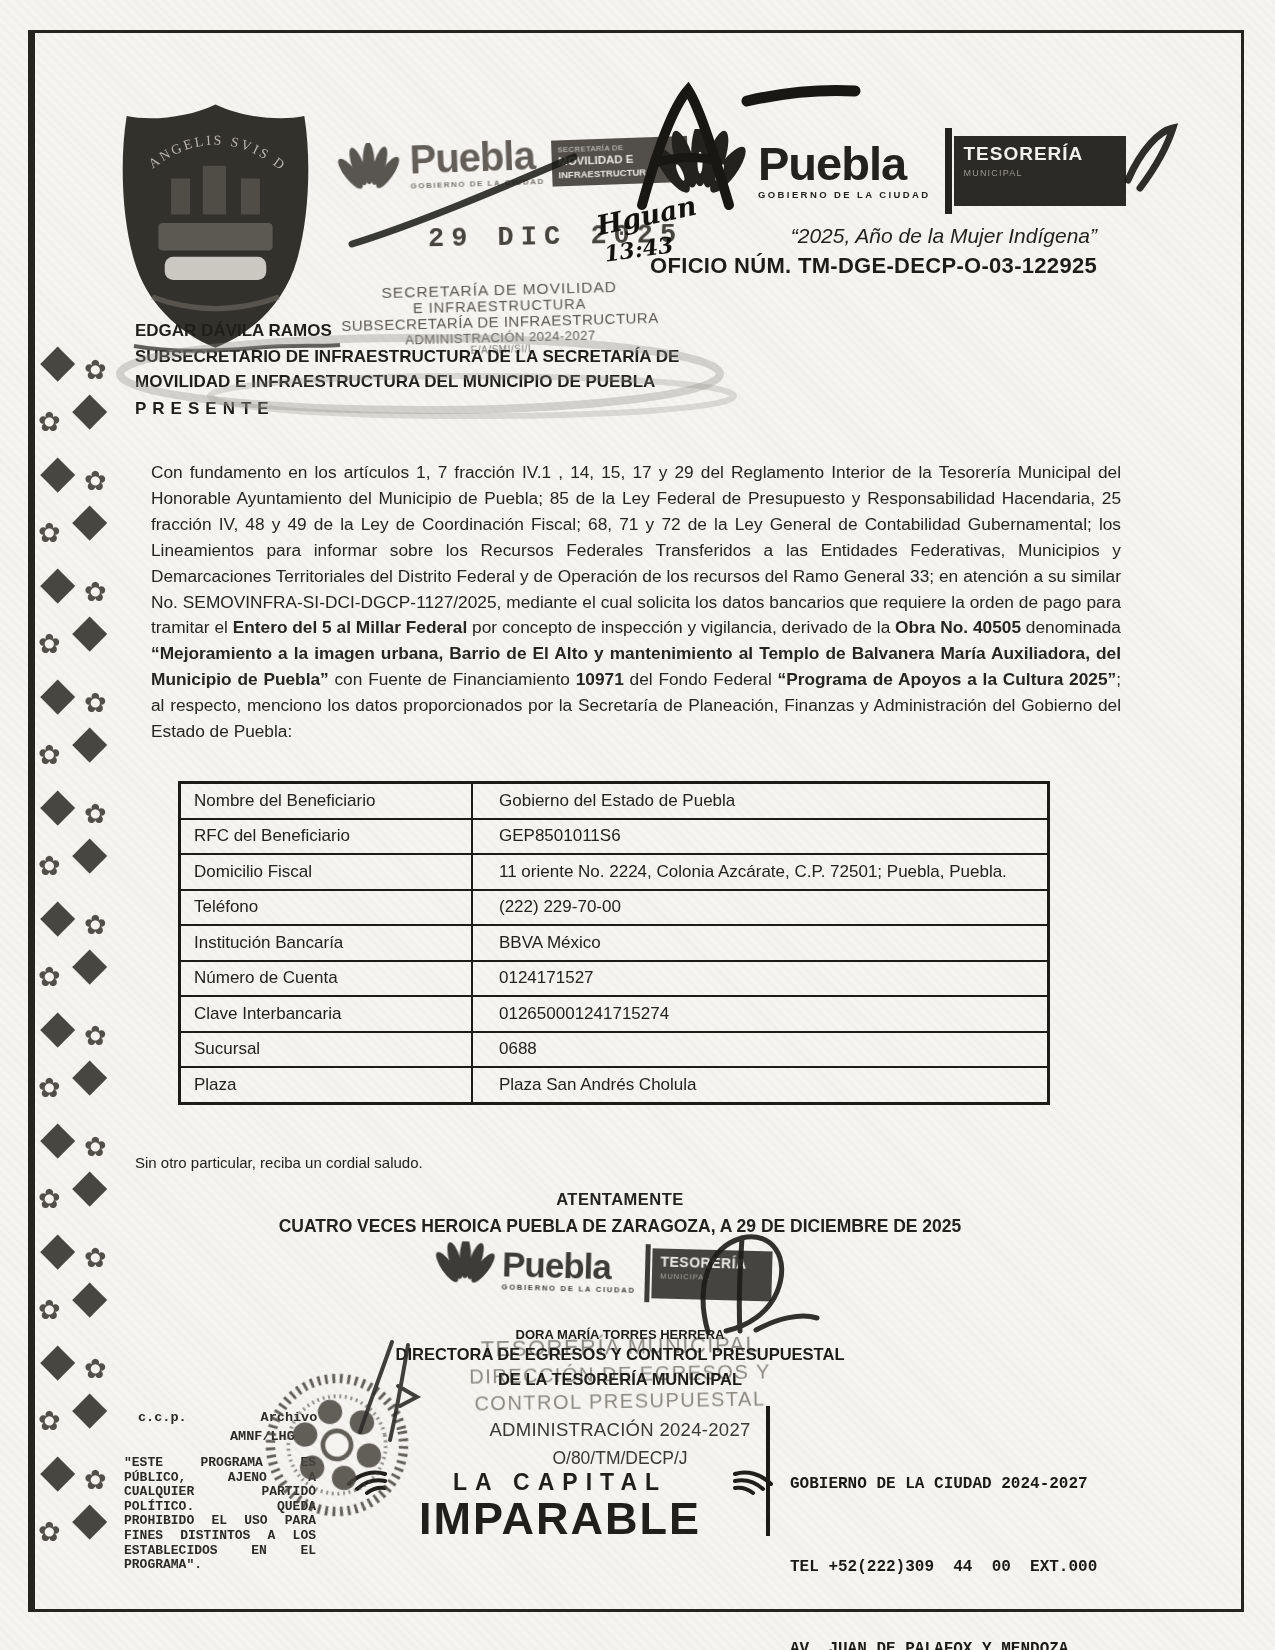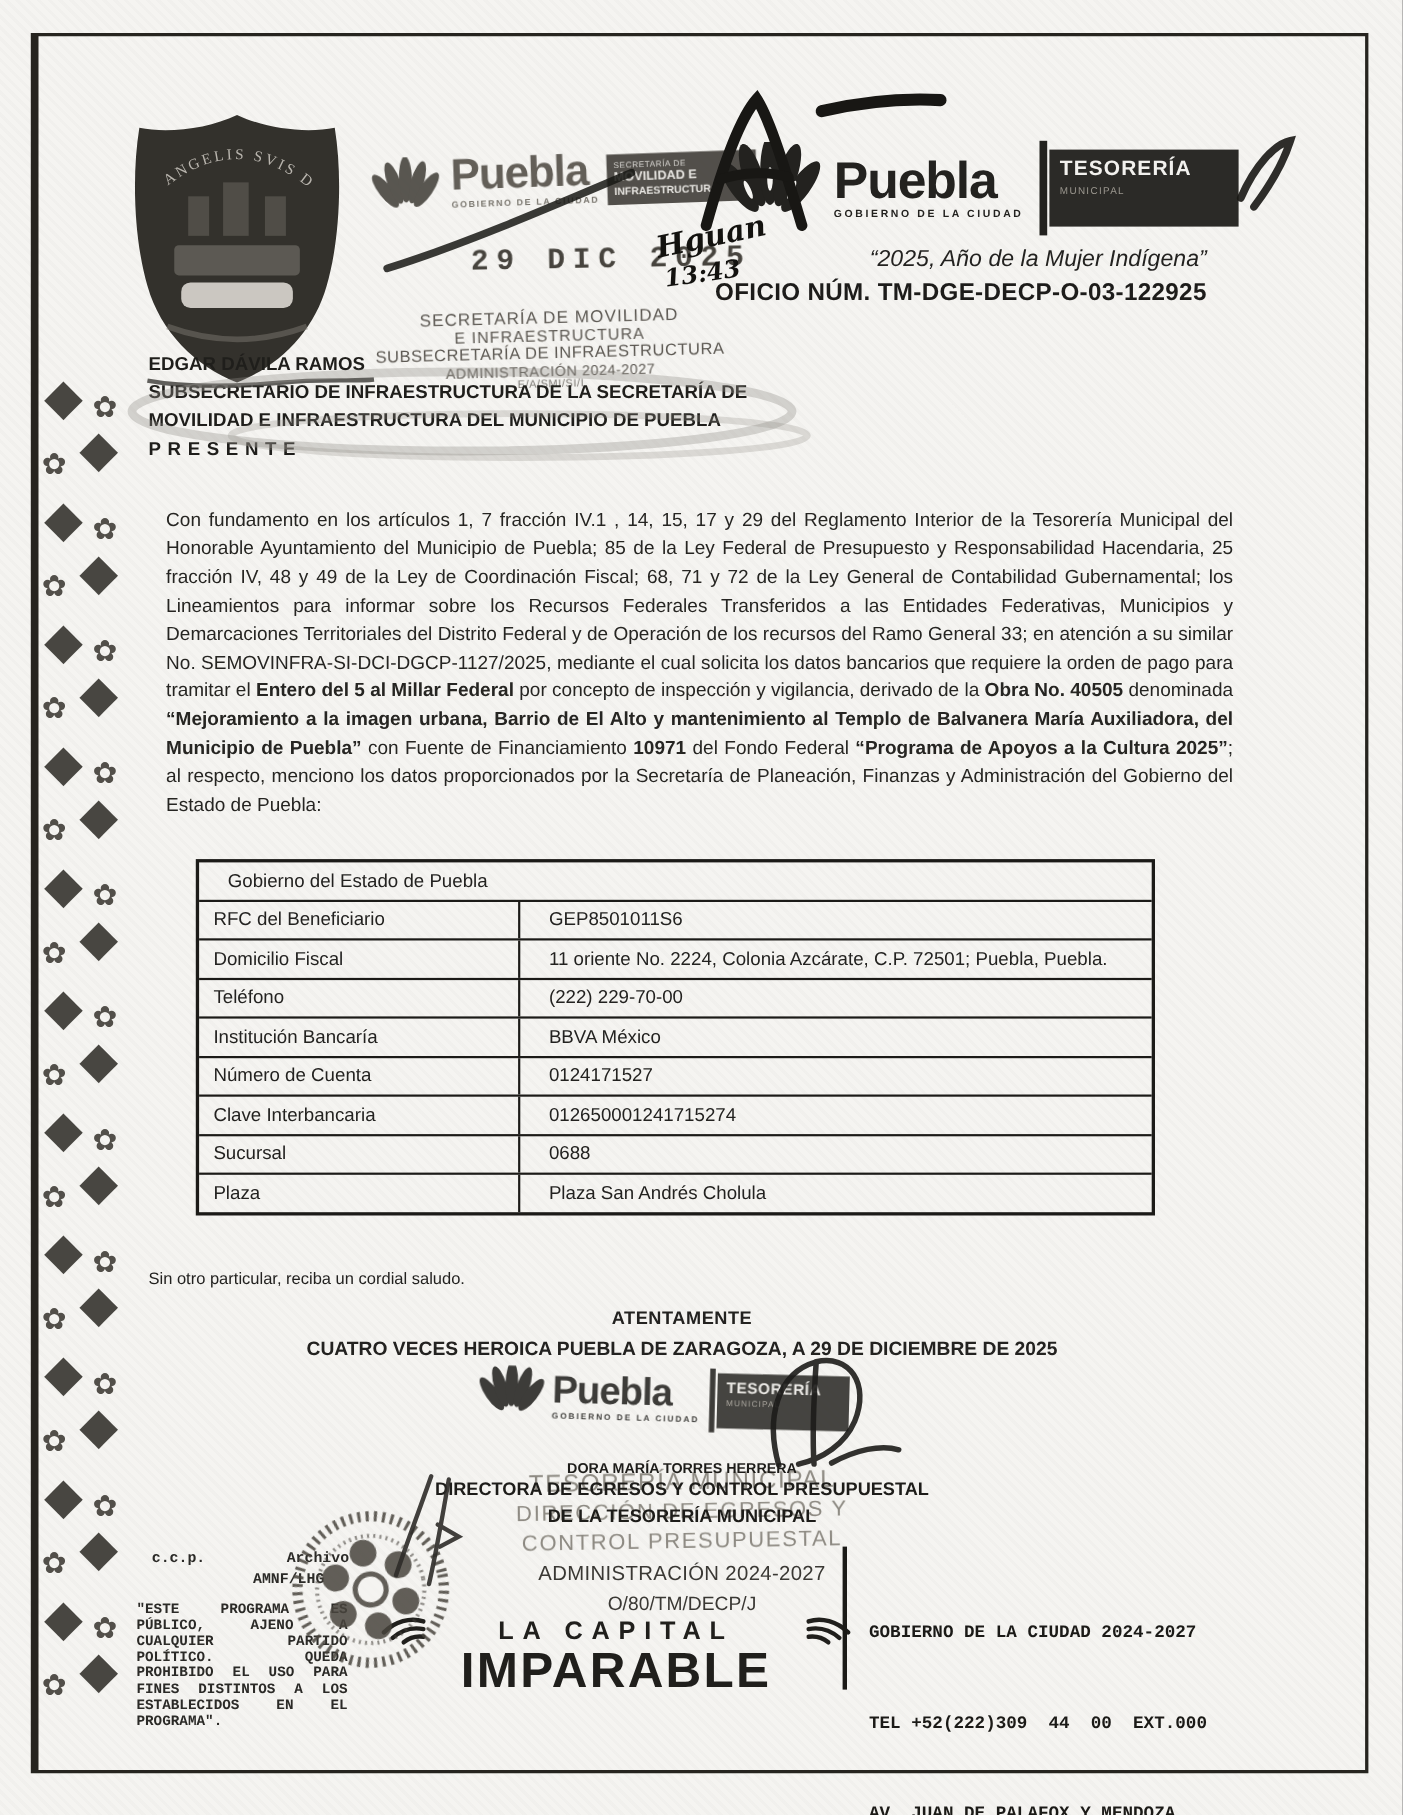--- a/index.html
+++ b/index.html
@@ -261,20 +261,21 @@
     <div>EDGAR DÁVILA RAMOS</div>
     <div>SUBSECRETARIO DE INFRAESTRUCTURA DE LA SECRETARÍA DE</div>
     <div>MOVILIDAD E INFRAESTRUCTURA DEL MUNICIPIO DE PUEBLA</div>
     <div class="presente">PRESENTE</div>
   </div>
 
   <p class="body-text"><span>Con fundamento en los artículos 1, 7 fracción IV.1 , 14, 15, 17 y 29 del Reglamento Interior de la Tesorería Municipal del Honorable Ayuntamiento del Municipio de Puebla; 85 de la Ley Federal de Presupuesto y Responsabilidad Hacendaria, 25 fracción IV, 48 y 49 de la Ley de Coordinación Fiscal; 68, 71 y 72 de la Ley General de Contabilidad Gubernamental; los Lineamientos para informar sobre los Recursos Federales Transferidos a las Entidades Federativas, Municipios y Demarcaciones Territoriales del Distrito Federal y de Operación de los recursos del Ramo General 33; en atención a su similar No. SEMOVINFRA-SI-DCI-DGCP-1127/2025, mediante el cual solicita los datos bancarios que requiere la orden de pago para tramitar el </span><b>Entero del 5 al Millar Federal</b><span> por concepto de inspección y vigilancia, derivado de la </span><b>Obra No. 40505</b><span> denominada </span><b>“Mejoramiento a la imagen urbana, Barrio de El Alto y mantenimiento al Templo de Balvanera María Auxiliadora, del Municipio de Puebla”</b><span> con Fuente de Financiamiento </span><b>10971</b><span> del Fondo Federal </span><b>“Programa de Apoyos a la Cultura 2025”</b><span>; al respecto, menciono los datos proporcionados por la Secretaría de Planeación, Finanzas y Administración del Gobierno del Estado de Puebla:</span></p>
 
   <div class="btable">
     <div class="t-row">
+        <div class="t-label">Nombre del Beneficiario</div>
         <div class="t-value">Gobierno del Estado de Puebla</div>
       </div>
     <div class="t-row">
         <div class="t-label">RFC del Beneficiario</div>
         <div class="t-value">GEP8501011S6</div>
       </div>
     <div class="t-row">
         <div class="t-label">Domicilio Fiscal</div>
         <div class="t-value">11 oriente No. 2224, Colonia Azcárate, C.P. 72501; Puebla, Puebla.</div>
       </div>

